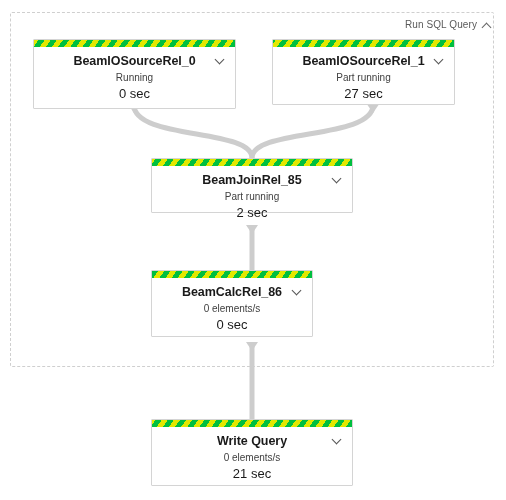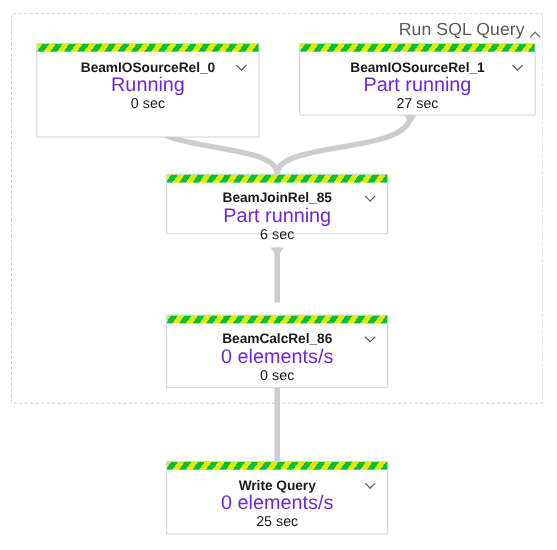--- a/index.html
+++ b/index.html
@@ -24,21 +24,21 @@
     width: 484px;
     height: 355px;
     border: 1px dashed #cfcfcf;
     box-sizing: border-box;
     border-radius: 2px;
   }
   #group-label {
     position: absolute;
     right: 14px;
     top: 20px;
-    font-size: 16px;
+    font-size: 10px;
     color: #5a5a5a;
     letter-spacing: 0.1px;
     display: flex;
     align-items: flex-end;
     gap: 6px;
     line-height: 1;
   }
   #group-label .caret-up {
     display: inline-block;
     width: 9px;
@@ -91,22 +91,22 @@
     position: relative;
   }
   .node-title {
     font-size: 12.5px;
     font-weight: bold;
     color: #1a1a1a;
     line-height: 15px;
     letter-spacing: -0.05px;
   }
   .node-status {
-    font-size: 18px;
-    color: #6d28d9;
+    font-size: 10px;
+    color: #404040;
     line-height: 17px;
   }
   .node-time {
     font-size: 13px;
     color: #1a1a1a;
     line-height: 16px;
   }
   .node-caret {
     position: absolute;
     right: 9px;
@@ -146,63 +146,63 @@
     <path d="M 373 105 C 373 140, 252 128, 252 158" fill="none" stroke="#cdcdcd" stroke-width="5" stroke-linecap="round"></path>
     <polygon points="367.5,105 378.5,105 373,113" fill="#cdcdcd"></polygon>
 
     <line x1="252" y1="225" x2="252" y2="275" stroke="#cdcdcd" stroke-width="5"></line>
     <polygon points="246,225 258,225 252,234" fill="#cdcdcd"></polygon>
 
     <line x1="252" y1="342" x2="252" y2="419" stroke="#cdcdcd" stroke-width="5"></line>
     <polygon points="246,342 258,342 252,351" fill="#cdcdcd"></polygon>
   </svg>
 
-  <div class="node" id="node-0" style="left: 33px; top: 39px; width: 203px; height: 86px;">
+  <div class="node" id="node-0" style="left: 33px; top: 39px; width: 203px; height: 70px;">
     <div class="node-header"></div>
     <div class="node-body">
       <div class="node-caret"></div>
       <div class="node-title">BeamIOSourceRel_0</div>
       <div class="node-status">Running</div>
       <div class="node-time">0 sec</div>
     </div>
   </div>
 
-  <div class="node" id="node-1" style="left: 272px; top: 39px; width: 215px; height: 66px;">
+  <div class="node" id="node-1" style="left: 272px; top: 39px; width: 183px; height: 66px;">
     <div class="node-header"></div>
     <div class="node-body">
       <div class="node-caret"></div>
       <div class="node-title">BeamIOSourceRel_1</div>
       <div class="node-status">Part running</div>
       <div class="node-time">27 sec</div>
     </div>
   </div>
 
   <div class="node" id="node-2" style="left: 151px; top: 158px; width: 202px; height: 55px;">
     <div class="node-header"></div>
     <div class="node-body">
       <div class="node-caret"></div>
       <div class="node-title">BeamJoinRel_85</div>
       <div class="node-status">Part running</div>
-      <div class="node-time">6 sec</div>
-    </div>
-  </div>
-
-  <div class="node" id="node-3" style="left: 151px; top: 286px; width: 202px; height: 67px;">
+      <div class="node-time">2 sec</div>
+    </div>
+  </div>
+
+  <div class="node" id="node-3" style="left: 151px; top: 270px; width: 162px; height: 67px;">
     <div class="node-header"></div>
     <div class="node-body">
       <div class="node-caret"></div>
       <div class="node-title">BeamCalcRel_86</div>
       <div class="node-status">0 elements/s</div>
       <div class="node-time">0 sec</div>
     </div>
   </div>
 
   <div class="node" id="node-4" style="left: 151px; top: 419px; width: 202px; height: 67px;">
     <div class="node-header"></div>
     <div class="node-body">
       <div class="node-caret"></div>
       <div class="node-title">Write Query</div>
       <div class="node-status">0 elements/s</div>
-      <div class="node-time">25 sec</div>
+      <div class="node-time">21 sec</div>
     </div>
   </div>
 
 </div>
 
 </body></html>

